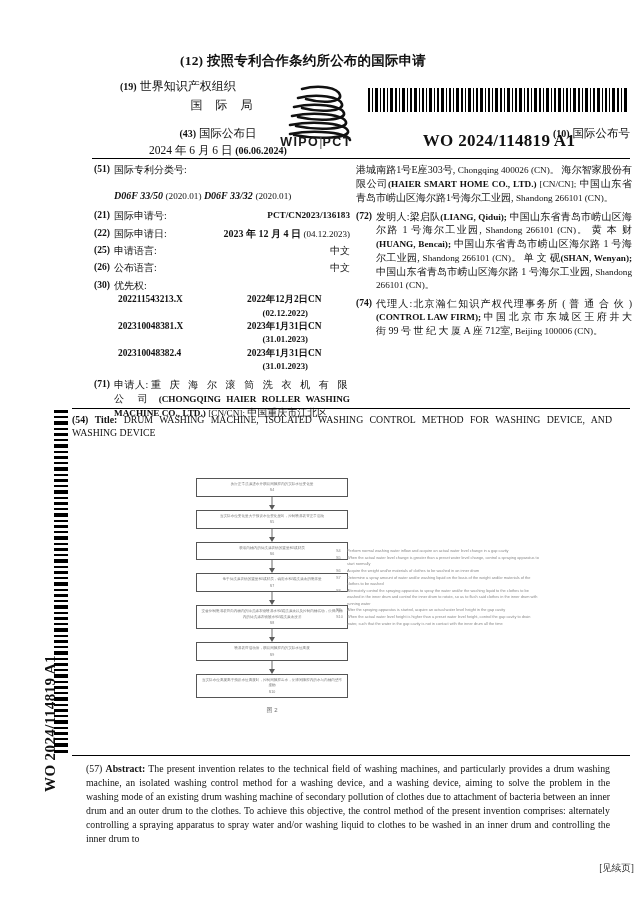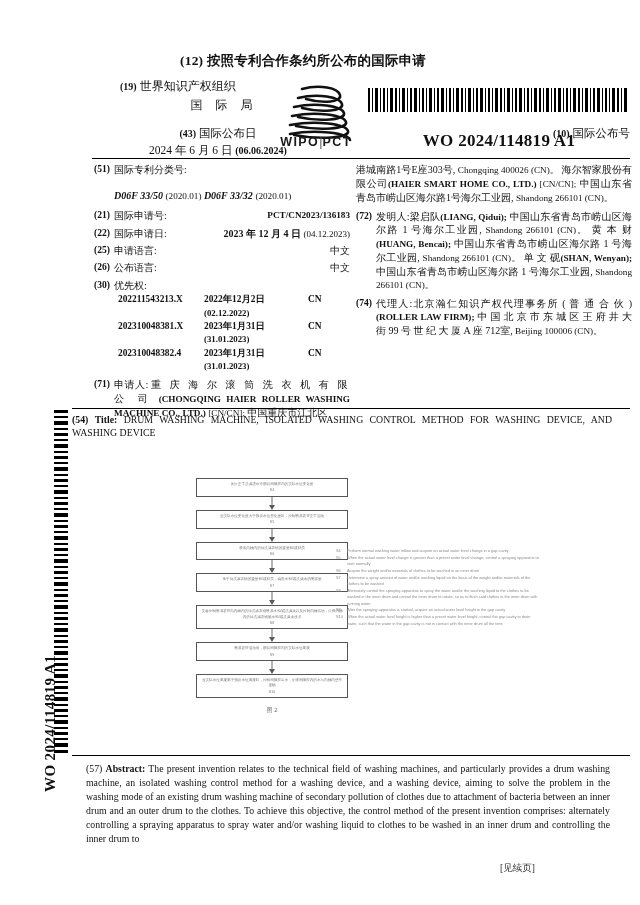--- a/index.html
+++ b/index.html
@@ -154,21 +154,21 @@
 
   .prio-tbl { margin-top: 1px; }
   .prio-row {
     display: flex;
     font-size: 9.4px;
     font-weight: bold;
     line-height: 1.42;
     padding-left: 4px;
   }
   .prio-num { flex: 0 0 86px; }
-  .prio-date { flex: 0 0 104px; }
+  .prio-date { flex: 0 0 104px; text-align: right; }
   .prio-date .gd { font-weight: bold; font-size: 8.8px; }
   .prio-cc { flex: 0 0 auto; }
 
   .just { text-align: justify; }
   .spaced { letter-spacing: 2.6px; }
   .bold { font-weight: bold; }
   .sm { font-size: 9px; }
   .lat { font-size: 9.2px; }
   .latb { font-size: 9.2px; font-weight: bold; }
 
@@ -273,22 +273,23 @@
     width: 524px;
     font-size: 9.8px;
     line-height: 1.42;
     text-align: justify;
   }
   .abstract .code { font-weight: normal; }
   .abstract .lab { font-weight: bold; }
 
   .contd {
     position: absolute;
-    left: 500px; top: 862px;
+    left: 524px; top: 862px;
     width: 110px;
+    text-align: right;
     font-size: 9.5px;
     color: #2a2a2a;
   }
 
   
   .vert-text {
     position: absolute;
     left: -38px; top: 672px;
     width: 200px;
     transform: rotate(-90deg);
@@ -531,21 +532,21 @@
         <span class="fld-label">单 文 砚</span><span class="latb">(SHAN, Wenyan);</span>
         <span class="fld-label">中国山东省青岛市崂山区海尔路 1 号海尔工业园,</span>
         <span class="lat">Shandong 266101 (CN)。</span>
       </span>
     </div>
 
     <div class="fld" style="margin-top:5px">
       <span class="fld-code">(74)</span>
       <span class="fld-body just">
         <span class="fld-label">代理人:</span><span class="fld-label">北京瀚仁知识产权代理事务所 ( 普 通 合 伙 )</span>
-        <span class="latb">(ROLLER LAW FIRM);</span>
+        <span class="latb">(CONTROL LAW FIRM);</span>
         <span class="fld-label">中 国 北 京 市 东 城 区 王 府 井 大 街 99 号 世 纪 大 厦 A 座 712室,</span>
         <span class="lat">Beijing 100006 (CN)。</span>
       </span>
     </div>
 
   </div>
 
   <div class="rule-mid"></div>
   <div class="title-block">
     <div class="title-en">

